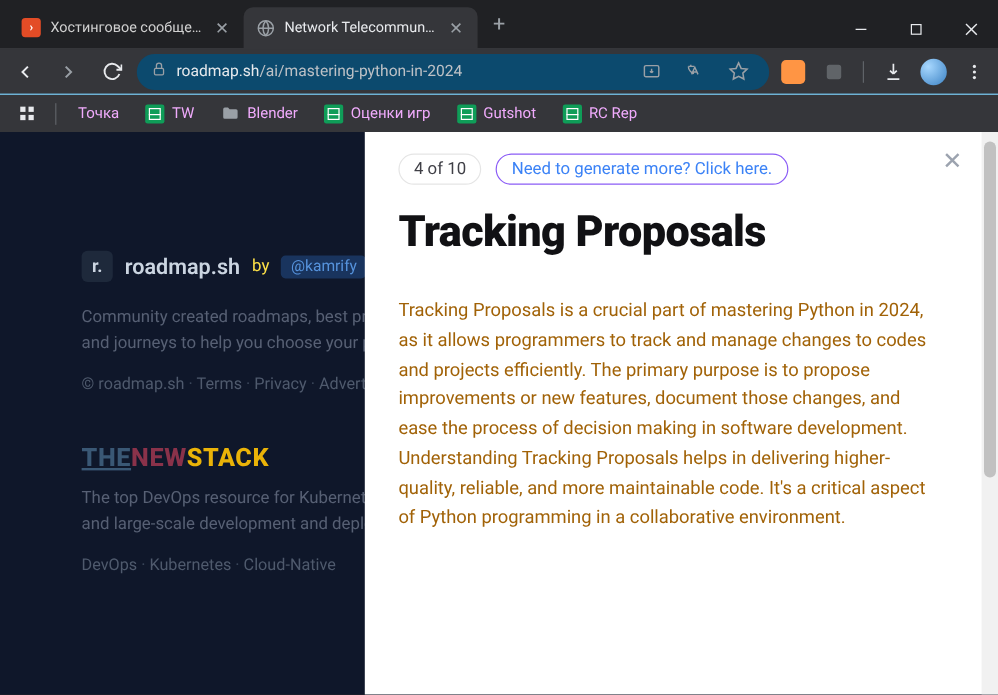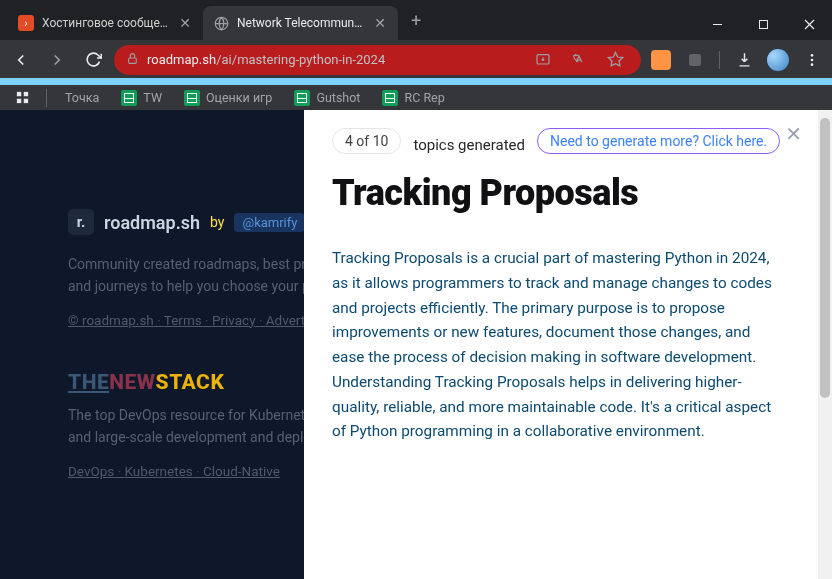--- a/index.html
+++ b/index.html
@@ -12,60 +12,60 @@
   .favicon-red { background: #e34c26; color: #fff; font-size: 10px; font-weight: bold; }
   .favicon-globe { color: #9aa0a6; }
   .tab-title { white-space: nowrap; overflow: hidden; text-overflow: ellipsis; flex: 1; }
   .tab-close { color: #9aa0a6; font-size: 14px; width: 16px; height: 16px; display: flex; align-items: center; justify-content: center; border-radius: 50%; }
   .newtab { color: #9aa0a6; font-size: 18px; width: 28px; height: 28px; display: flex; align-items: center; justify-content: center; margin-left: 4px; margin-bottom: 3px; }
   .win-controls { margin-left: auto; display: flex; }
   .win-btn { width: 46px; height: 32px; display: flex; align-items: center; justify-content: center; color: #e8eaed; }
   .toolbar { height: 38px; background: #35363a; display: flex; align-items: center; padding: 0 6px; gap: 6px; border-top: 1px solid #35363a; }
   .toolbar .nav-btn { width: 30px; height: 30px; display: flex; align-items: center; justify-content: center; color: #9aa0a6; border-radius: 50%; }
   .toolbar .nav-btn.active { color: #e8eaed; }
-  .addr { flex: 1; background: #b91c1c; height: 30px; border-radius: 15px; display: flex; align-items: center; padding: 0 12px; gap: 8px; font-size: 13px; color: #bdc1c6; }
+  .addr { flex: 1; background: #0c4a6e; height: 30px; border-radius: 15px; display: flex; align-items: center; padding: 0 12px; gap: 8px; font-size: 13px; color: #bdc1c6; }
   .addr .lock { color: #9aa0a6; }
   .addr .url { flex: 1; white-space: nowrap; overflow: hidden; }
   .addr .url .host { color: #e8eaed; }
   .tbicon { width: 28px; height: 28px; display: flex; align-items: center; justify-content: center; color: #9aa0a6; }
   .ext-orange { background: #ff9544; border-radius: 4px; width: 20px; height: 20px; }
   .avatar { width: 22px; height: 22px; border-radius: 50%; background: radial-gradient(circle at 30% 30%, #a8d8ff, #3b82c4); }
-  .bookmarks { height: 32px; background: #35363a; border-top: 7px solid #7dd3fc; display: flex; align-items: center; padding: 0 8px; gap: 6px; font-size: 12.5px; color: #a3a3a3; }
+  .bookmarks { height: 32px; background: #35363a; border-top: 1px solid #7dd3fc; display: flex; align-items: center; padding: 0 8px; gap: 6px; font-size: 12.5px; color: #f0abfc; }
   .bk { display: flex; align-items: center; gap: 6px; padding: 4px 8px; border-radius: 4px; }
   .bk .bk-favicon { width: 16px; height: 16px; flex-shrink: 0; }
   .sheets-ico { background: #0f9d58; border-radius: 2px; position: relative; }
   .sheets-ico::after { content: ""; position: absolute; left: 3px; top: 3px; right: 3px; bottom: 3px; border: 1px solid #fff; }
   .sheets-ico::before { content: ""; position: absolute; left: 3px; right: 3px; top: 50%; height: 1px; background: #fff; }
   .folder-ico { color: #9aa0a6; }
   .bk-sep { width: 1px; height: 18px; background: #5f6368; margin: 0 4px; }
   .content { position: relative; height: calc(579px - 40px - 38px - 32px); background: #0f172a; overflow: hidden; }
   .dimmed { position: absolute; inset: 0; padding: 55px 0 0 0; }
   .nav-links { text-align: right; padding: 0 24px 0 0; color: #64748b; font-size: 15px; }
   .footer-block { padding: 26px 24px 0 68px; color: #5a6474; font-size: 14px; max-width: 520px; }
   .brand-row { display: flex; align-items: center; gap: 10px; margin-bottom: 18px; }
   .brand-ico { width: 26px; height: 26px; background: #1e293b; border-radius: 5px; display: flex; align-items: center; justify-content: center; color: #cbd5e1; font-size: 15px; font-weight: bold; }
   .brand-name { color: #cbd5e1; font-weight: 600; font-size: 18px; }
   .brand-by { color: #fde047; }
   .brand-badge { background: rgba(56,139,253,0.25); color: #5693dd; border-radius: 4px; padding: 2px 8px; font-size: 13px; }
   .footer-text { line-height: 1.6; margin-bottom: 14px; color: #576074; }
-  .footer-links { color: #4f5a6d; font-size: 13.5px; text-decoration: underline; }
+  .footer-links { color: #4f5a6d; font-size: 13.5px; }
   .footer-links span::after { content: " · "; color: #3b475a; }
   .footer-links span:last-child::after { content: ""; }
   .stack-logo { margin-top: 42px; font-weight: 800; font-size: 21px; letter-spacing: 0.5px; }
   .st1 { color: #3a5875; text-decoration: underline; } .st2 { color: #8a324a; } .st3 { color: #eab308; }
   .panel { position: absolute; top: 0; right: 0; bottom: 0; width: 528px; background: #ffffff; color: #18181b; padding: 18px 28px 0 28px; overflow: hidden; }
   .panel-scrollshadow { position: absolute; right: 0; top: 0; bottom: 0; width: 14px; background: #f1f1f1; }
   .panel-scrollthumb { position: absolute; right: 2px; top: 8px; width: 10px; height: 280px; background: #c1c1c1; border-radius: 5px; }
   .panel-close { position: absolute; top: 12px; right: 30px; color: #9ca3af; font-size: 20px; font-weight: 300; }
-  .panel-top { display: flex; align-items: flex-end; gap: 12px; margin-bottom: 18px; }
+  .panel-top { display: flex; align-items: flex-start; gap: 12px; margin-bottom: 18px; }
   .pill { border: 1px solid #e5e5e5; border-radius: 15px; padding: 4px 12px; font-size: 14px; color: #3f3f46; }
   .pill-link { border: 1px solid #8b5cf6; color: #3b82f6; }
   .topics-txt { font-size: 15px; color: #27272a; }
   .panel h1 { font-size: 36px; font-weight: 900; color: #111114; margin-bottom: 32px; letter-spacing: -0.5px; }
-  .panel p { font-size: 15.3px; line-height: 1.62; color: #0c4a6e; padding-right: 18px; }
+  .panel p { font-size: 15.3px; line-height: 1.62; color: #a16207; padding-right: 18px; }
 </style>
 </head>
 <body>
 
 <div class="titlebar">
   <div class="tabs">
     <div class="tab">
       <span class="favicon favicon-red">›</span>
       <span class="tab-title">Хостинговое сообщество «Tir</span>
       <span class="tab-close">✕</span>
@@ -179,20 +179,26 @@
     </div>
   <div class="bk-sep"></div>
   <div class="bk">
       <span>Точка</span>
     </div>
   <div class="bk">
       <span class="bk-favicon sheets-ico"></span>
       <span>TW</span>
     </div>
   <div class="bk">
+      <span class="bk-favicon folder-ico"><svg width="16" height="16" viewBox="0 0 24 24" fill="currentColor">
+          <path d="M3 6a2 2 0 012-2h4l2 2h8a2 2 0 012 2v8a2 2 0 01-2 2H5a2 2 0 01-2-2V6z"></path>
+        </svg></span>
+      <span>Blender</span>
+    </div>
+  <div class="bk">
       <span class="bk-favicon sheets-ico"></span>
       <span>Оценки игр</span>
     </div>
   <div class="bk">
       <span class="bk-favicon sheets-ico"></span>
       <span>Gutshot</span>
     </div>
   <div class="bk">
       <span class="bk-favicon sheets-ico"></span>
       <span>RC Rep</span>
@@ -229,19 +235,18 @@
       </div>
     </div>
   </div>
 
   <div class="panel">
     <div class="panel-scrollshadow"></div>
     <div class="panel-scrollthumb"></div>
     <div class="panel-close">✕</div>
     <div class="panel-top">
       <span class="pill">4 of 10</span>
-      <span class="topics-txt">topics generated</span>
       <span class="pill pill-link">Need to generate more? Click here.</span>
     </div>
     <h1>Tracking Proposals</h1>
     <p>Tracking Proposals is a crucial part of mastering Python in 2024, as it allows programmers to track and manage changes to codes and projects efficiently. The primary purpose is to propose improvements or new features, document those changes, and ease the process of decision making in software development. Understanding Tracking Proposals helps in delivering higher-quality, reliable, and more maintainable code. It's a critical aspect of Python programming in a collaborative environment.</p>
   </div>
 </div>
 
 </body></html>

